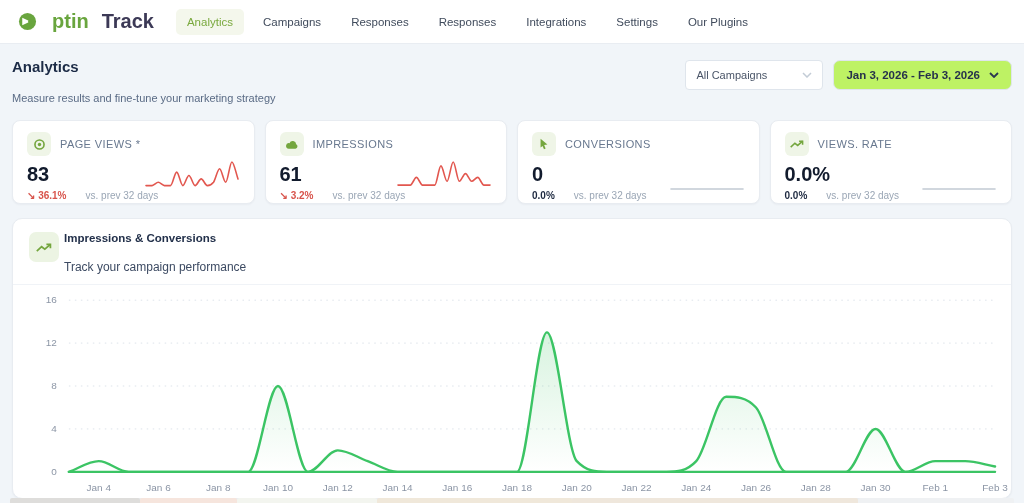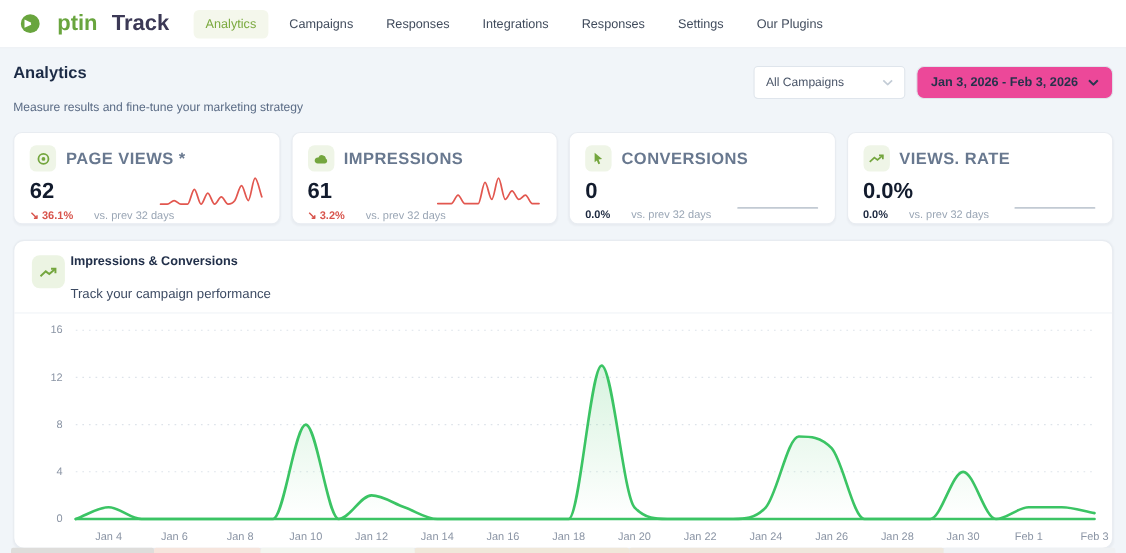--- a/index.html
+++ b/index.html
@@ -19,30 +19,30 @@
   .nav-item.active{color:#7aa93e;background:#f4f7ec}
   
   .content{padding:0 12px;box-sizing:border-box}
   .page-head{display:flex;justify-content:space-between;align-items:flex-start;margin-top:14px}
   .page-title{font-size:15px;font-weight:bold;color:#1c2b46;margin:0}
   .page-subtitle{font-size:11px;color:#5a6b85;margin-top:17px}
   .controls{display:flex;gap:10px;margin-top:2px}
   .select{width:138px;height:30px;background:#fff;border:1px solid #dfe5ec;border-radius:4px;
     font-size:11px;color:#4a5568;display:flex;align-items:center;justify-content:space-between;
     padding:0 10px;box-sizing:border-box;cursor:pointer}
-  .datebtn{height:30px;background:#ec4899;border:1px solid #dfe5ec;border-radius:7px;
+  .datebtn{height:30px;background:#bef264;border:1px solid #dfe5ec;border-radius:7px;
     font-size:11.5px;font-weight:bold;color:#26324b;display:flex;align-items:center;gap:9px;
     padding:0 12px;box-sizing:border-box;cursor:pointer}
   
   .stats{display:grid;grid-template-columns:repeat(4,1fr);gap:10px;margin-top:16px}
   .card{background:#fff;border:1px solid #e8ecf1;border-radius:8px;box-shadow:0 1px 2px rgba(16,24,40,.04)}
   .stat{height:84px;padding:11px 14px;box-sizing:border-box;position:relative}
   .stat-top{display:flex;align-items:center;gap:9px}
   .stat-ic{width:24px;height:24px;border-radius:6px;background:#eff5e7;display:flex;align-items:center;justify-content:center;flex:none}
-  .stat-label{font-size:15px;font-weight:bold;color:#68788f;letter-spacing:.4px}
+  .stat-label{font-size:11px;font-weight:normal;color:#68788f;letter-spacing:.4px}
   .stat-value{font-size:20px;font-weight:bold;color:#121b2d;margin-top:7px}
   .stat-bottom{display:flex;align-items:flex-end;gap:19px;margin-top:4px;font-size:10px}
   .delta-neg{color:#d8544c;font-weight:bold}
   .delta-flat{color:#1d2940;font-weight:bold}
   .compare{color:#9aa6b5}
   .spark{position:absolute;right:14px;bottom:9px}
   
   .chart-card{margin-top:14px;border-radius:10px;height:281px;box-sizing:border-box}
   .chart-head{display:flex;align-items:flex-start;gap:5px;padding:13px 16px 10px;border-bottom:1px solid #f0f3f7}
   .chart-ic{width:30px;height:30px;border-radius:7px;background:#ecf4e3;display:flex;align-items:center;justify-content:center;flex:none}
@@ -70,22 +70,22 @@
         <circle cx="12.6" cy="10" r="2" fill="#69a53e"></circle>
       </svg>
     </span>
     <span class="logo-prefix">ptin</span>
     <span class="logo-suffix">Track</span>
   </div>
   <div class="nav">
     <span class="nav-item active">Analytics</span>
     <span class="nav-item">Campaigns</span>
     <span class="nav-item">Responses</span>
+    <span class="nav-item">Responses</span>
     <span class="nav-item">Integrations</span>
-    <span class="nav-item">Responses</span>
     <span class="nav-item">Settings</span>
     <span class="nav-item">Our Plugins</span>
   </div>
 </div>
 
 <div class="content">
 
   <div class="page-head">
     <div>
       <div class="page-title">Analytics</div>
@@ -116,21 +116,21 @@
     <div class="card stat">
       <div class="stat-top">
         <span class="stat-ic">
           <svg width="13" height="13" viewBox="0 0 16 16">
               <circle cx="8" cy="8" r="5.6" fill="none" stroke="#74a63e" stroke-width="2"></circle>
               <circle cx="8" cy="8" r="2.1" fill="#74a63e"></circle>
             </svg>
         </span>
         <span class="stat-label">PAGE VIEWS *</span>
       </div>
-      <div class="stat-value">62</div>
+      <div class="stat-value">83</div>
       <div class="stat-bottom">
         <span class="delta-neg">↘ 36.1%</span>
         <span class="compare">vs. prev 32 days</span>
       </div>
       <svg class="spark" width="96" height="38">
           <path d="M2.0,29.6C4.0,29.6 6.1,29.6 8.1,29.6C10.2,29.6 12.2,26.3 14.3,26.3C16.3,26.3 18.4,29.6 20.4,29.6C22.4,29.6 24.5,29.6 26.5,29.6C28.6,29.6 30.6,16.1 32.7,16.1C34.7,16.1 36.8,29.6 38.8,29.6C40.8,29.6 42.9,19.5 44.9,19.5C47.0,19.5 49.0,29.6 51.1,29.6C53.1,29.6 55.2,22.9 57.2,22.9C59.2,22.9 61.3,29.6 63.3,29.6C65.4,29.6 67.4,29.1 69.5,26.3C71.5,23.4 73.6,12.8 75.6,12.8C77.6,12.8 79.7,26.3 81.7,26.3C83.8,26.3 85.8,6.0 87.9,6.0C89.9,6.0 92.0,17.3 94.0,22.9" fill="none" stroke="#e2574f" stroke-width="1.6" stroke-linecap="round" stroke-linejoin="round"></path>
         </svg>
     </div>
 
     <div class="card stat">

